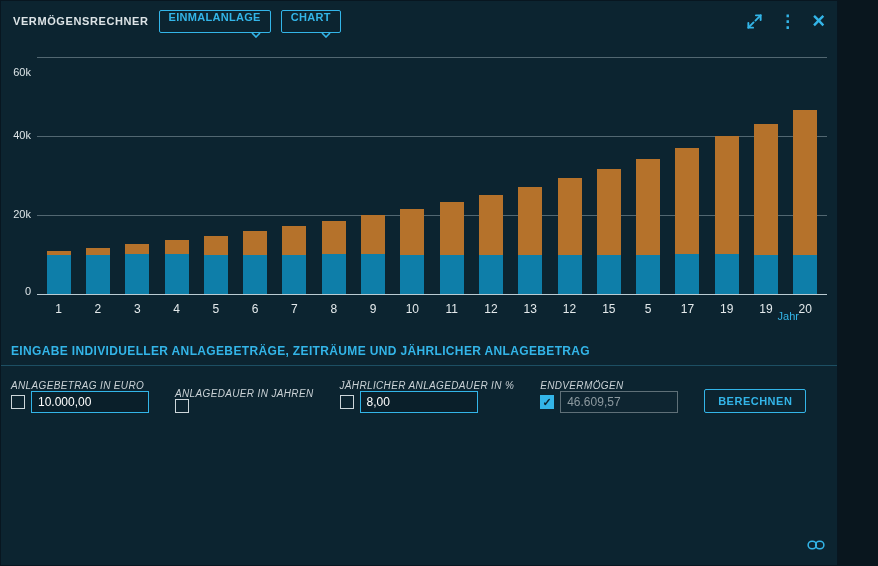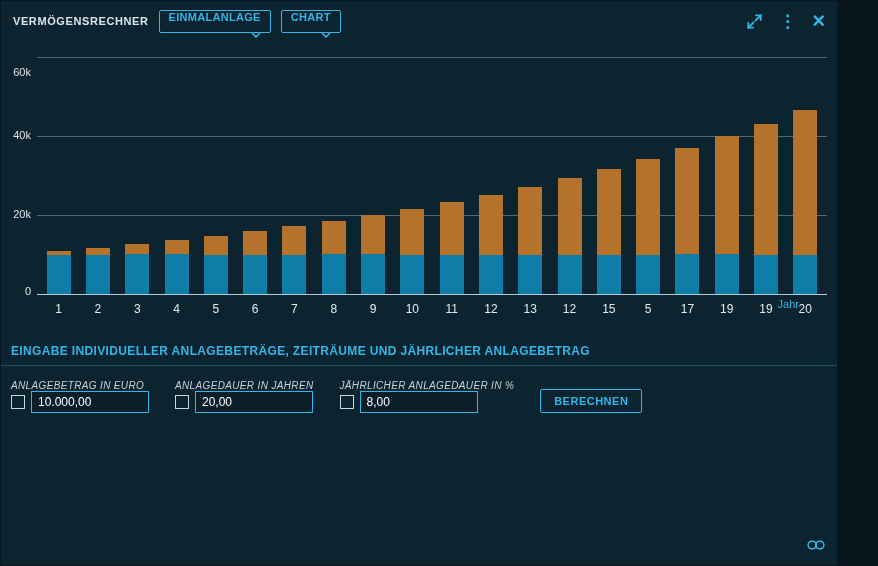--- a/index.html
+++ b/index.html
@@ -50,21 +50,21 @@
   .yt-20{top:66.667%;}
   .yt-0{top:100%;transform:translateY(-75%);}
   .plot{position:absolute;left:0;right:0;top:0;bottom:0;display:flex;align-items:flex-end;padding:0 2px;z-index:1;}
   .bar-slot{flex:1;display:flex;justify-content:center;align-items:flex-end;height:100%;}
   .bar{width:24px;display:flex;flex-direction:column;}
   .seg{width:100%;}
   .seg.grow{flex:1;}
 
   .x-axis{position:relative;margin:0 10px 0 36px;display:flex;padding:0 2px;height:30px;align-items:center;}
   .x-slot{flex:1;text-align:center;font-size:12px;color:#e4eaec;position:relative;z-index:1;}
-  .jahr{position:absolute;right:28px;top:4px;color:var(--accent);font-size:11px;z-index:0;}
+  .jahr{position:absolute;right:28px;top:16px;color:var(--accent);font-size:11px;z-index:0;}
 
   
   .section-title{
     margin-top:20px;padding:0 10px;color:var(--accent);
     font-size:12px;font-weight:bold;letter-spacing:.35px;
   }
   .section-line{height:1px;background:#1d4f63;margin-top:7px;}
   .form{display:flex;align-items:flex-end;gap:26px;padding:14px 10px 0;}
   .field-label{
     font-size:10px;font-style:italic;color:#c9d1d5;letter-spacing:.35px;
@@ -294,32 +294,38 @@
       <div class="field-row">
         <span class="checkbox"></span>
         <input class="input" type="text" value="10.000,00" style="">
       </div>
     </div>
 
     <div class="field">
       <div class="field-label">ANLAGEDAUER IN JAHREN</div>
       <div class="field-row">
         <span class="checkbox"></span>
-        <input class="input" type="text" value="20,00" style="">
       </div>
     </div>
 
     <div class="field">
       <div class="field-label">JÄHRLICHER ANLAGEDAUER IN %</div>
       <div class="field-row">
         <span class="checkbox"></span>
         <input class="input" type="text" value="8,00" style="">
       </div>
     </div>
 
+    <div class="field">
+      <div class="field-label">ENDVERMÖGEN</div>
+      <div class="field-row">
+        <span class="checkbox checked"></span>
+        <input class="input disabled" type="text" value="46.609,57" disabled="" style="">
+      </div>
+    </div>
 
     <div class="field">
       <button class="btn">BERECHNEN</button>
     </div>
 
   </div>
 
   <button class="link-icon">
     <svg width="18" height="14" viewBox="0 0 24 16" fill="none" stroke="currentColor" stroke-width="2">
       <rect x="1.5" y="3" width="11" height="10" rx="5"></rect>

